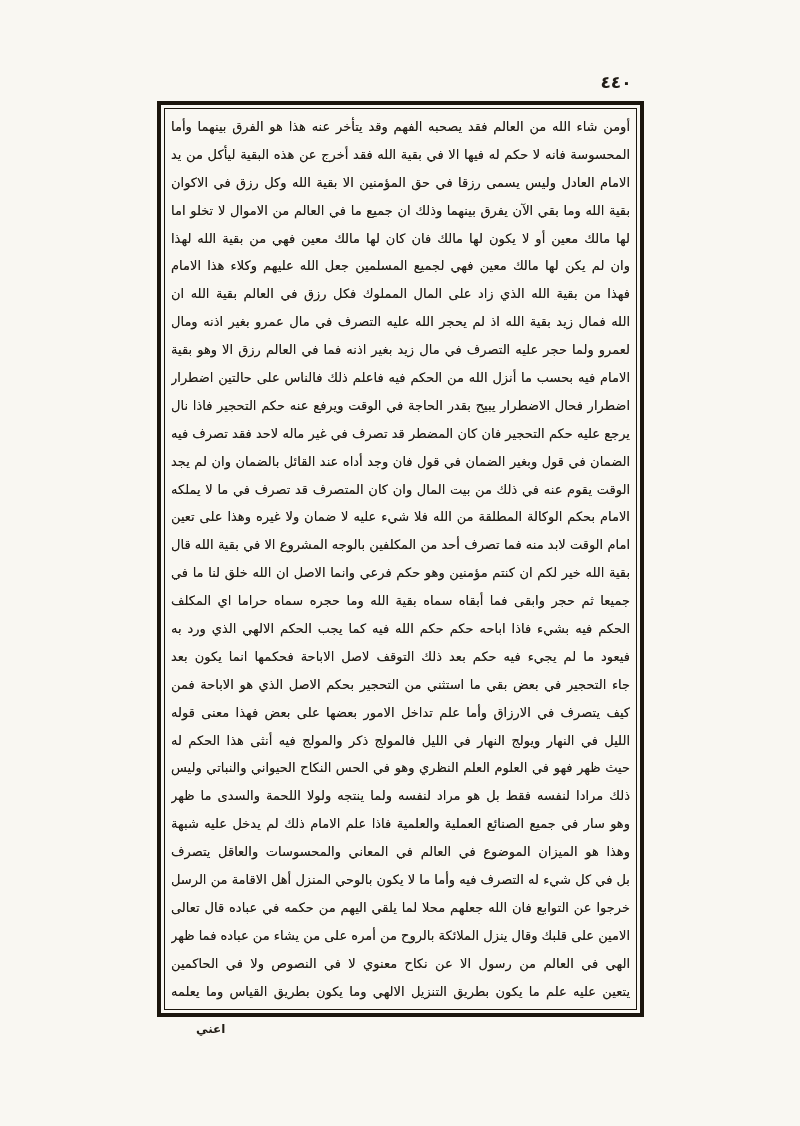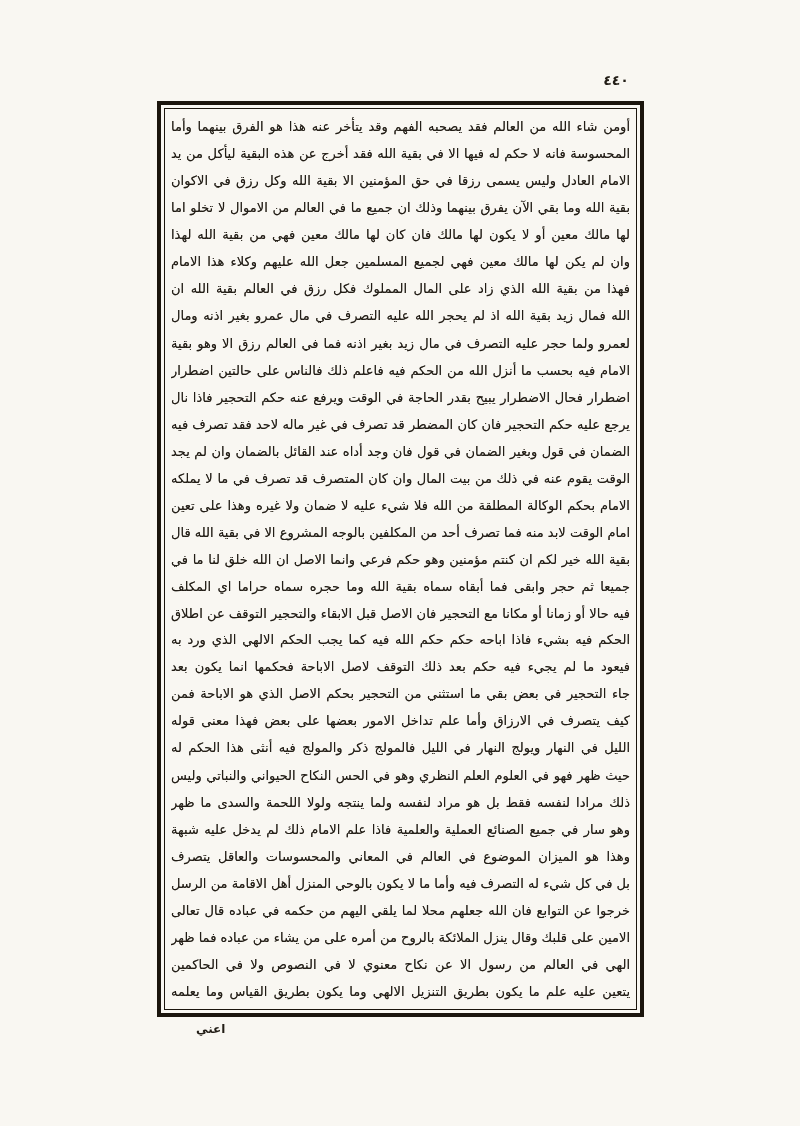--- a/index.html
+++ b/index.html
@@ -13,21 +13,21 @@
     background:var(--paper);
     font-family:"DejaVu Sans", sans-serif;
     position:relative;
     overflow:hidden;
   }
   .scan{position:absolute;inset:0;}
   .page-number{
     position:absolute;
     top:72px;left:588px;width:56px;
     text-align:center;
-    font-size:14px;font-weight:bold;
+    font-size:17px;font-weight:bold;
     color:var(--ink);
     letter-spacing:2px;
   }
   .frame-outer{
     position:absolute;
     left:157px;top:101px;
     width:487px;height:916px;
     box-sizing:border-box;
     border:4px solid var(--border);
     padding:3px;
@@ -88,21 +88,20 @@
           <div class="line">لعمرو ولما حجر عليه التصرف في مال زيد بغير اذنه فما في العالم رزق الا وهو بقية الله في حكم</div>
           <div class="line">الامام فيه بحسب ما أنزل الله من الحكم فيه فاعلم ذلك فالناس على حالتين اضطرار وغير</div>
           <div class="line">اضطرار فحال الاضطرار يبيح بقدر الحاجة في الوقت ويرفع عنه حكم التحجير فاذا نال ما يزيله</div>
           <div class="line">يرجع عليه حكم التحجير فان كان المضطر قد تصرف في غير ماله لاحد فقد تصرف فيه بحكم</div>
           <div class="line">الضمان في قول وبغير الضمان في قول فان وجد أداه عند القائل بالضمان وان لم يجد قام امام</div>
           <div class="line">الوقت يقوم عنه في ذلك من بيت المال وان كان المتصرف قد تصرف في ما لا يملكه أحد أو يملكه</div>
           <div class="line">الامام بحكم الوكالة المطلقة من الله فلا شيء عليه لا ضمان ولا غيره وهذا على تعين المعرفة به على</div>
           <div class="line">امام الوقت لابد منه فما تصرف أحد من المكلفين بالوجه المشروع الا في بقية الله قال الله تعالى</div>
           <div class="line">بقية الله خير لكم ان كنتم مؤمنين وهو حكم فرعي وانما الاصل ان الله خلق لنا ما في الارض</div>
           <div class="line">جميعا ثم حجر وابقى فما أبقاه سماه بقية الله وما حجره سماه حراما اي المكلف ممنوع من التصرف</div>
-          <div class="line">فيه حالا أو زمانا أو مكانا مع التحجير فان الاصل قبل الابقاء والتحجير التوقف عن اطلاق</div>
           <div class="line">الحكم فيه بشيء فاذا اباحه حكم حكم الله فيه كما يجب الحكم الالهي الذي ورد به الشرع الينا</div>
           <div class="line">فيعود ما لم يجيء فيه حكم بعد ذلك التوقف لاصل الاباحة فحكمها انما يكون بعد التوقف فاذا</div>
           <div class="line">جاء التحجير في بعض بقي ما استثني من التحجير بحكم الاصل الذي هو الاباحة فمن عرف هذا عرف</div>
           <div class="line">كيف يتصرف في الارزاق وأما علم تداخل الامور بعضها على بعض فهذا معنى قوله تعالى يولج</div>
           <div class="line">الليل في النهار ويولج النهار في الليل فالمولج ذكر والمولج فيه أنثى هذا الحكم له مستصحب</div>
           <div class="line">حيث ظهر فهو في العلوم العلم النظري وهو في الحس النكاح الحيواني والنباتي وليس شيء من</div>
           <div class="line">ذلك مرادا لنفسه فقط بل هو مراد لنفسه ولما ينتجه ولولا اللحمة والسدى ما ظهر للشقة عين</div>
           <div class="line">وهو سار في جميع الصنائع العملية والعلمية فاذا علم الامام ذلك لم يدخل عليه شبهة في أحكامه</div>
           <div class="line">وهذا هو الميزان الموضوع في العالم في المعاني والمحسوسات والعاقل يتصرف بالميزان في العالمين</div>
           <div class="line">بل في كل شيء له التصرف فيه وأما ما لا يكون بالوحي المنزل أهل الاقامة من الرسل وأمثالهم فما</div>

